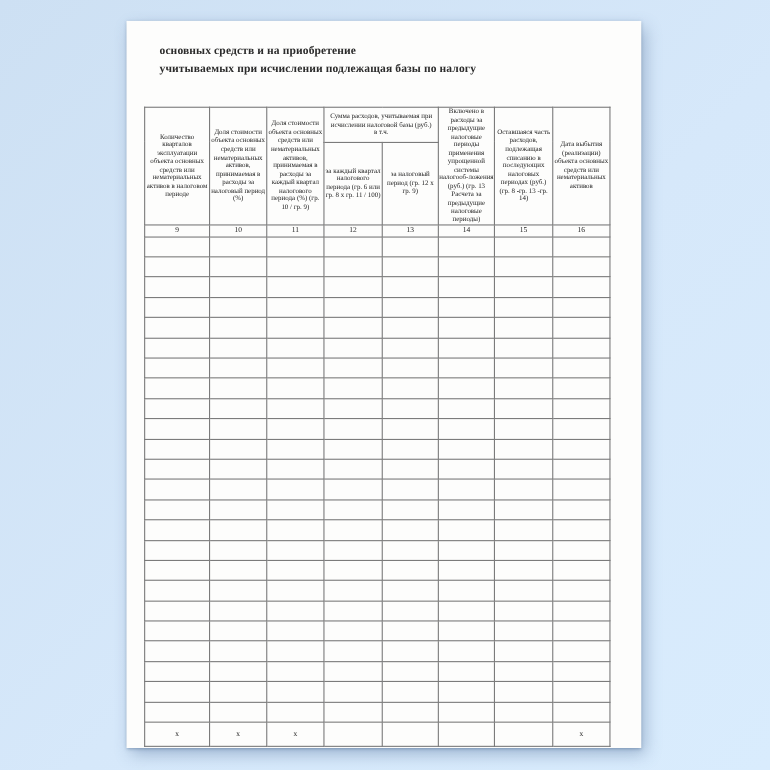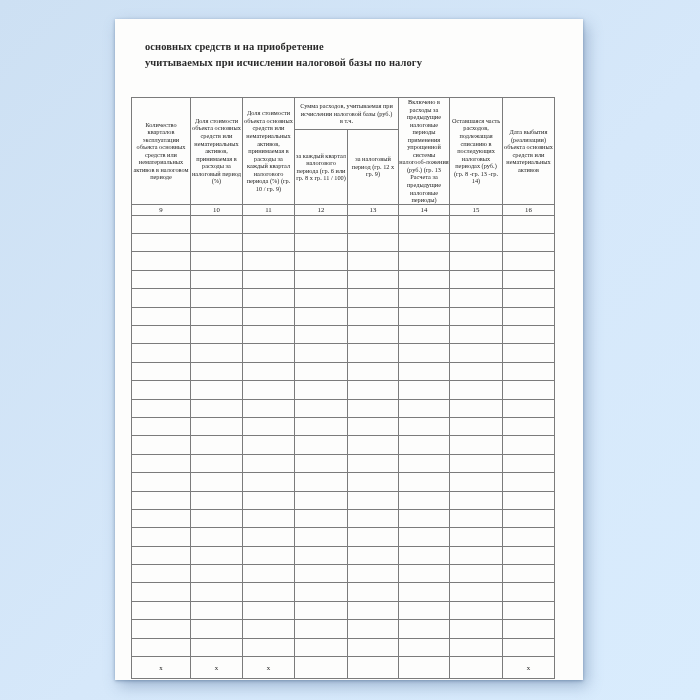--- a/index.html
+++ b/index.html
@@ -36,21 +36,21 @@
   tr.data-row td { height:17.4px; }
   tr.total-row td { height:21px; font-size:6.8px; }
 </style>
 </head>
 <body>
 
 <div class="page">
 
   <div class="title">
     <div>основных средств и на приобретение</div>
-    <div>учитываемых при исчислении налоговой базы по налогу</div>
+    <div>учитываемых при исчислении подлежащая базы по налогу</div>
   </div>
 
   <table class="form">
     <colgroup>
       <col style="width:59px">
         <col style="width:52px">
         <col style="width:52px">
       <col style="width:53px">
         <col style="width:51px">
         <col style="width:51px">

